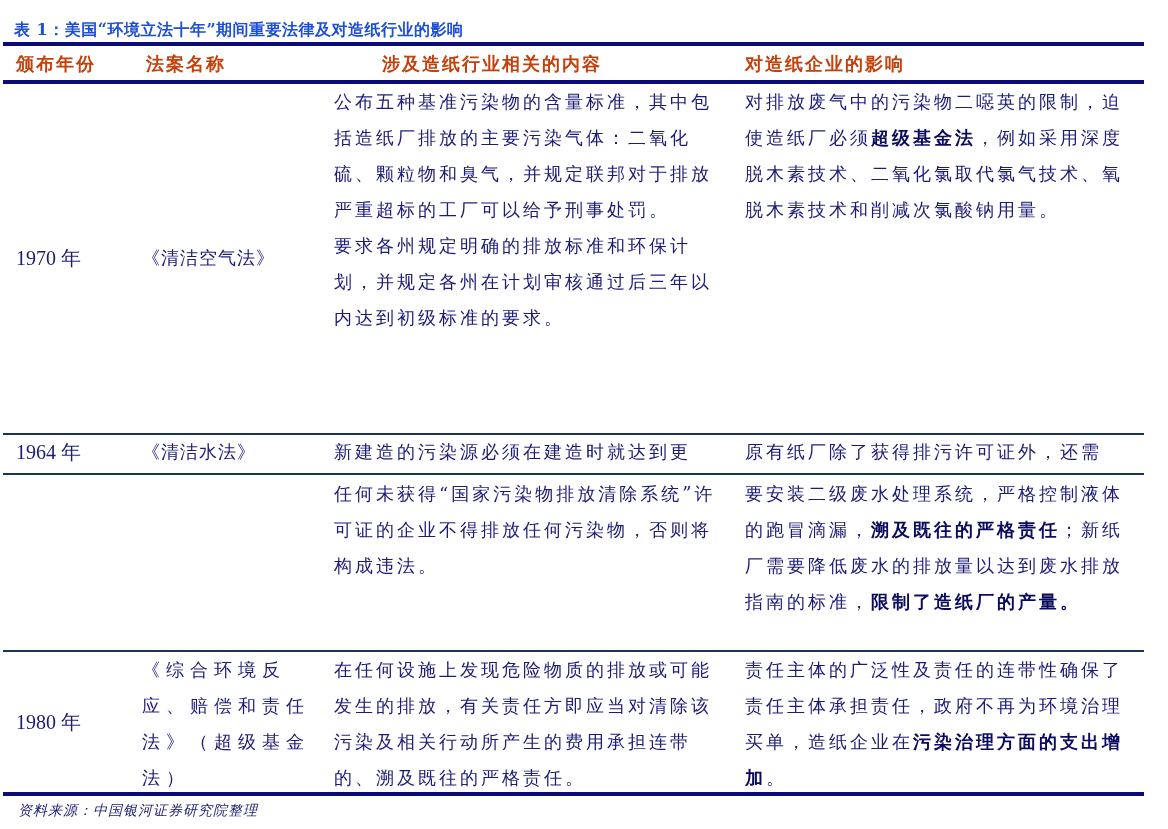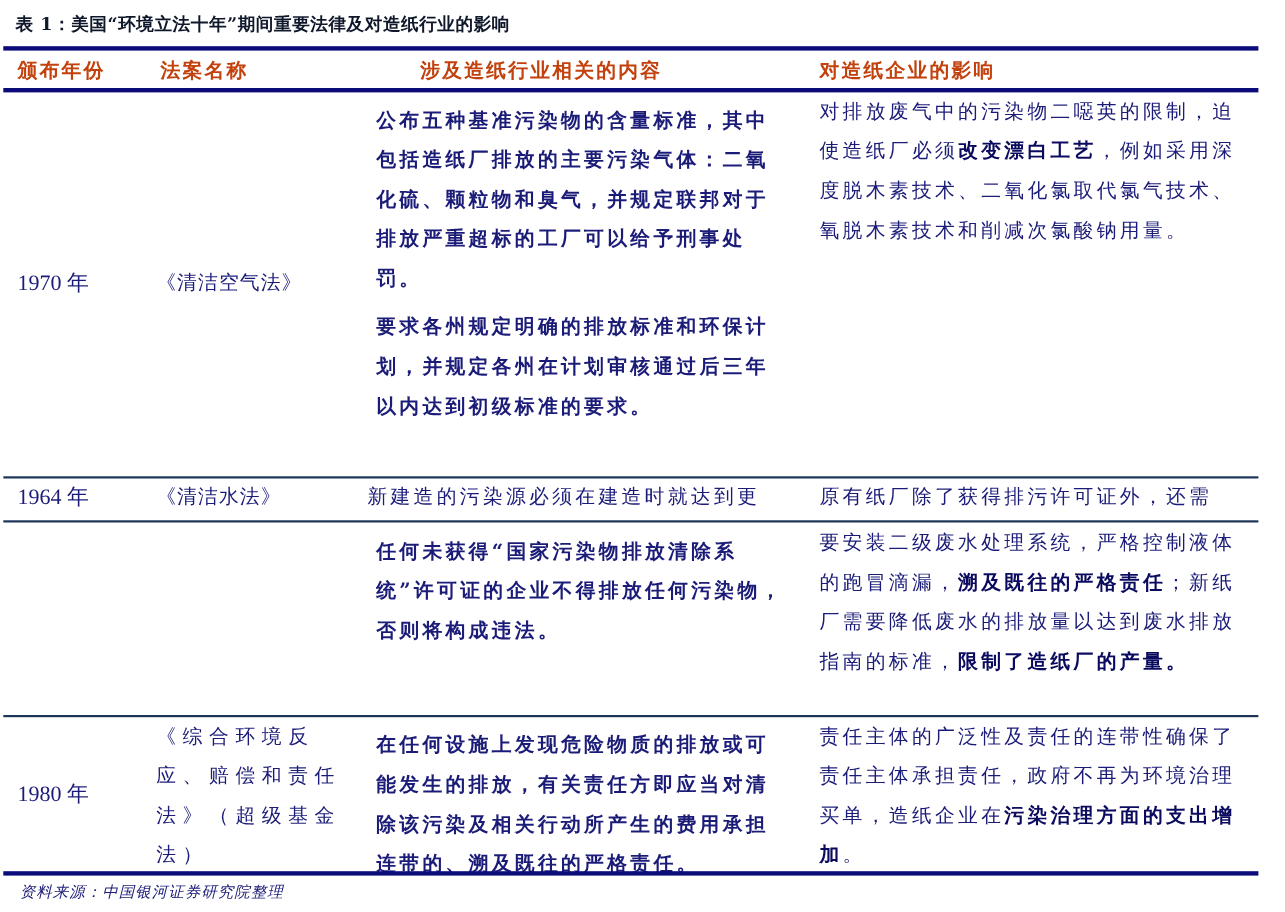--- a/index.html
+++ b/index.html
@@ -11,24 +11,24 @@
       width: 1168px;
       height: 829px;
       position: relative;
       font-family: "DejaVu Serif", "Liberation Serif", serif;
       color: #1a1a6e;
       overflow: hidden;
     }
     .caption {
       position: absolute;
       left: 14px;
-      top: 12px;
+      top: 20px;
       font-size: 16px;
       font-weight: bold;
-      color: #0f172a;
+      color: #1d4ed8;
       letter-spacing: 0.5px;
       white-space: nowrap;
     }
     .thick-line {
       position: absolute;
       left: 3px;
       width: 1141px;
       height: 4px;
       background: #0b0b7a;
     }
@@ -48,21 +48,21 @@
       letter-spacing: 2px;
       white-space: nowrap;
     }
     .cell {
       position: absolute;
       font-size: 18px;
       color: #1b1b78;
       line-height: 36px;
       letter-spacing: 3px;
     }
-    .cell p { margin: 8px; font-weight: bold; }
+    .cell p { margin: 0; }
     .year {
       letter-spacing: 0;
       font-family: "Liberation Serif", "DejaVu Serif", serif;
       font-size: 20px;
     }
     .c3 { left: 334px; width: 390px; }
     .c4 { left: 745px; width: 395px; }
     .b { font-weight: bold; color: #0a0a5e; }
     .source {
       position: absolute;
@@ -89,21 +89,21 @@
 <div class="thick-line" style="top:80px;"></div>
 
 <div>
   <div class="cell year" style="left:16px; top:240px;">1970 年</div>
   <div class="cell" style="left:142px; top:240px; letter-spacing:1px;">《清洁空气法》</div>
   <div class="cell c3" style="top:84px;">
     <p>公布五种基准污染物的含量标准，其中包括造纸厂排放的主要污染气体：二氧化硫、颗粒物和臭气，并规定联邦对于排放严重超标的工厂可以给予刑事处罚。</p>
     <p>要求各州规定明确的排放标准和环保计划，并规定各州在计划审核通过后三年以内达到初级标准的要求。</p>
   </div>
   <div class="cell c4" style="top:84px;">
-    <span>对排放废气中的污染物二噁英的限制，迫使造纸厂必须</span><span class="b">改变漂白工艺</span><span>，例如采用深度脱木素技术、二氧化氯取代氯气技术、氧脱木素技术和削减次氯酸钠用量。</span>
+    <span>对排放废气中的污染物二噁英的限制，迫使造纸厂必须</span><span class="b">超级基金法</span><span>，例如采用深度脱木素技术、二氧化氯取代氯气技术、氧脱木素技术和削减次氯酸钠用量。</span>
   </div>
 </div>
 
 <div class="thin-line" style="top:433px;"></div>
 
 <div>
   <div class="cell year" style="left:16px; top:434px;">1964 年</div>
   <div class="cell" style="left:142px; top:434px; letter-spacing:1px;">《清洁水法》</div>
   <div class="cell c3" style="top:434px; white-space:nowrap;">新建造的污染源必须在建造时就达到更</div>
   <div class="cell c4" style="top:434px; white-space:nowrap;">原有纸厂除了获得排污许可证外，还需</div>

